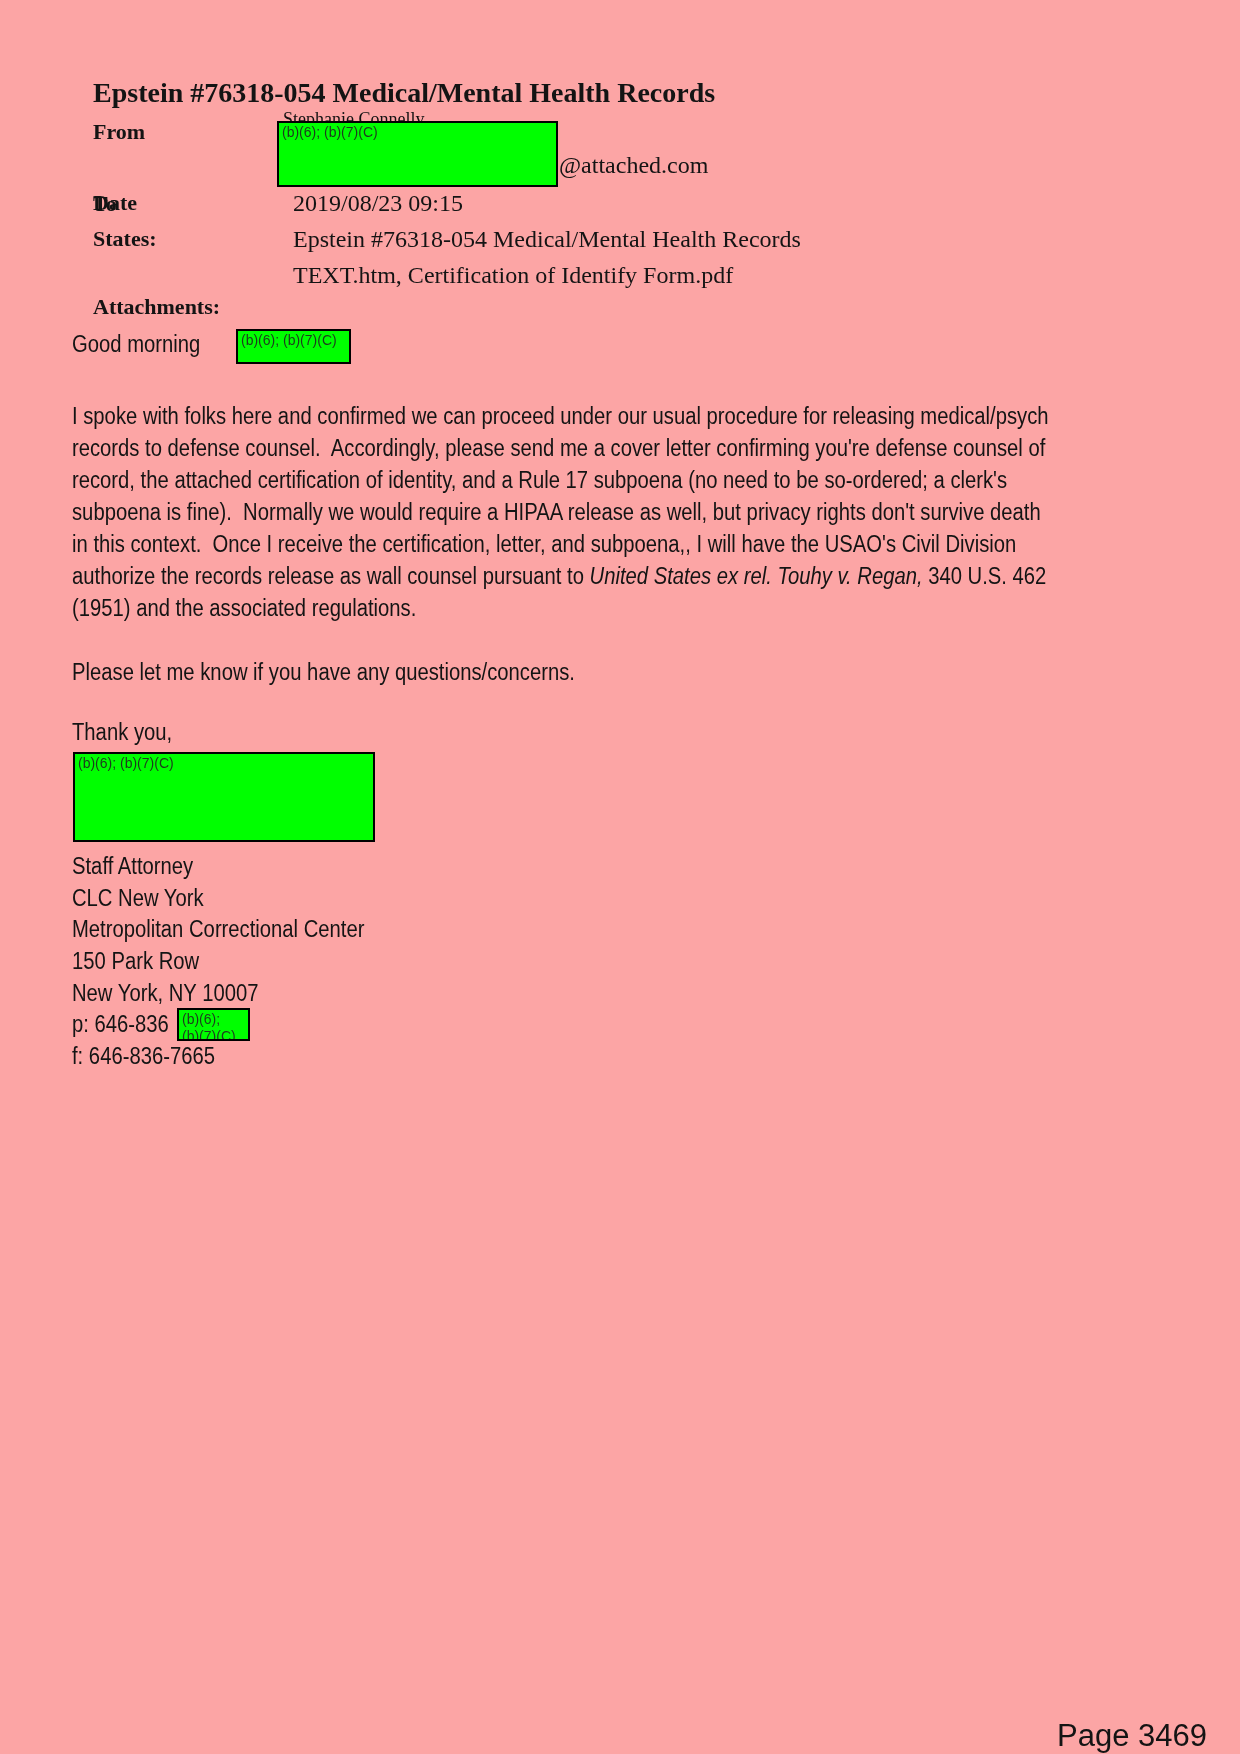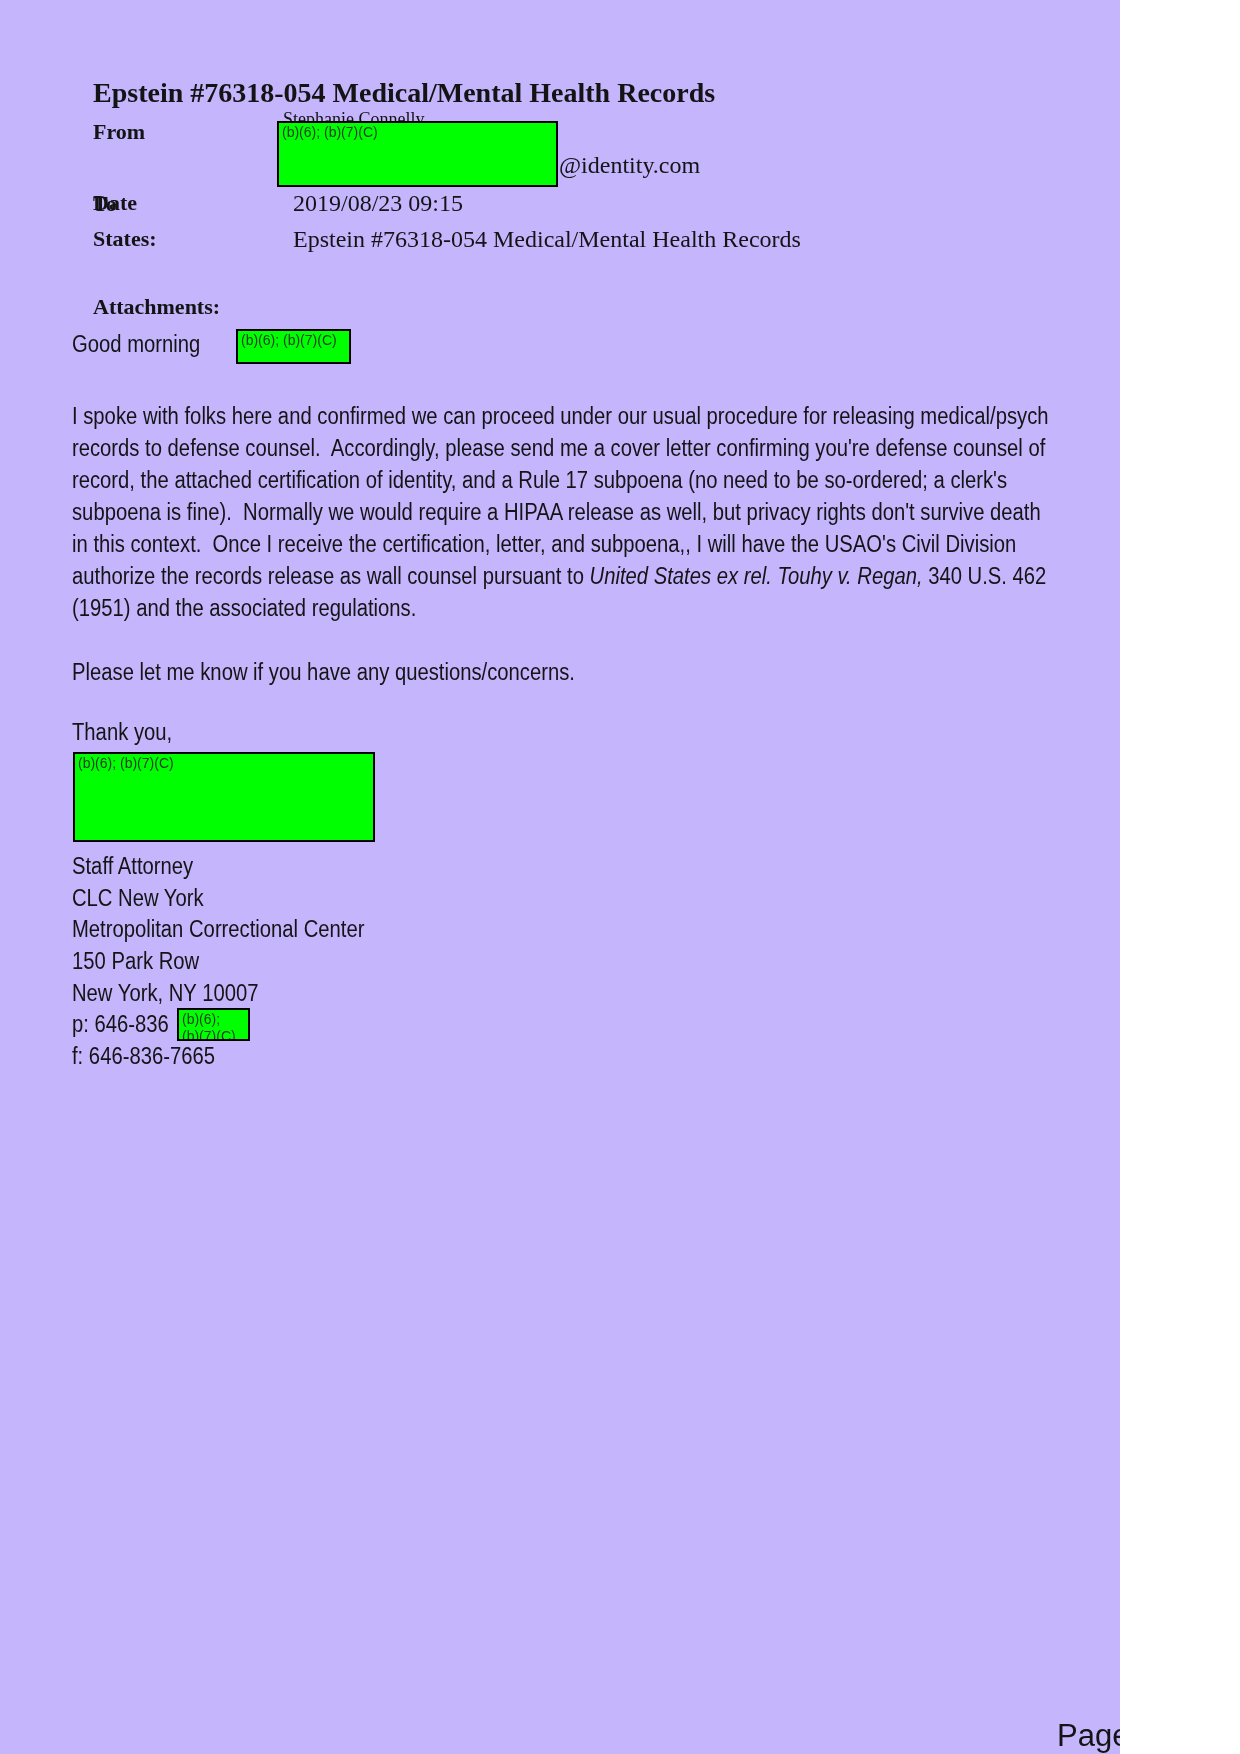--- a/index.html
+++ b/index.html
@@ -1,20 +1,20 @@
 <!DOCTYPE html>
 <html style="--redaction-fill: #00ff00; --redaction-border: #000000;"><head>
 <meta charset="utf-8">
 <style>
   html,body{margin:0;padding:0;background:#ffffff;}
   .page{
     position:relative;
-    width:1120px;
+    width:1240px;
     height:1754px;
-    background:#c4b5fd;
+    background:#fca5a5;
     font-family:"Liberation Sans",sans-serif;
     color:#141414;
     overflow:hidden;
   }
   .abs{position:absolute;}
   .serif{font-family:"Liberation Serif",serif;}
   .bold{font-weight:bold;}
   .pre{white-space:pre;}
   .nowrap{white-space:pre;}
   .condense{transform:scaleX(0.88);transform-origin:0 0;}
@@ -61,23 +61,24 @@
   <div class="abs serif bold hdr-label" style="left:93px;top:190px;">Date</div>
   <div class="abs serif bold hdr-label" style="left:93px;top:226px;">States:</div>
   <div class="abs serif bold hdr-label" style="left:93px;top:262px;margin-top:32px;">Attachments:</div>
 
   <div class="abs serif peek nowrap" style="left:283px;top:106px;">Stephanie Connelly</div>
 
   <div class="redact" style="left:277px;top:121px;width:281px;height:66px;">
     <div class="exempt">(b)(6); (b)(7)(C)</div>
   </div>
 
-  <div class="abs serif hdr-value nowrap" style="left:559px;top:152px;">@identity.com</div>
+  <div class="abs serif hdr-value nowrap" style="left:559px;top:152px;">@attached.com</div>
   <div class="abs serif hdr-value nowrap" style="left:293px;top:190px;">2019/08/23 09:15</div>
   <div class="abs serif hdr-value nowrap" style="left:293px;top:226px;">Epstein #76318-054 Medical/Mental Health Records</div>
+  <div class="abs serif hdr-value nowrap" style="left:293px;top:262px;">TEXT.htm, Certification of Identify Form.pdf</div>
 
   <div class="abs body-text condense nowrap" style="left:72px;top:328px;">Good morning</div>
   <div class="redact" style="left:236px;top:329px;width:115px;height:35px;">
     <div class="exempt">(b)(6); (b)(7)(C)</div>
   </div>
 
   <div class="abs body-text condense" style="left:72px;top:400px;">
     <div class="para-line pre">I spoke with folks here and confirmed we can proceed under our usual procedure for releasing medical/psych</div>
     <div class="para-line pre">records to defense counsel.  Accordingly, please send me a cover letter confirming you're defense counsel of</div>
     <div class="para-line pre">record, the attached certification of identity, and a Rule 17 subpoena (no need to be so-ordered; a clerk's</div>

